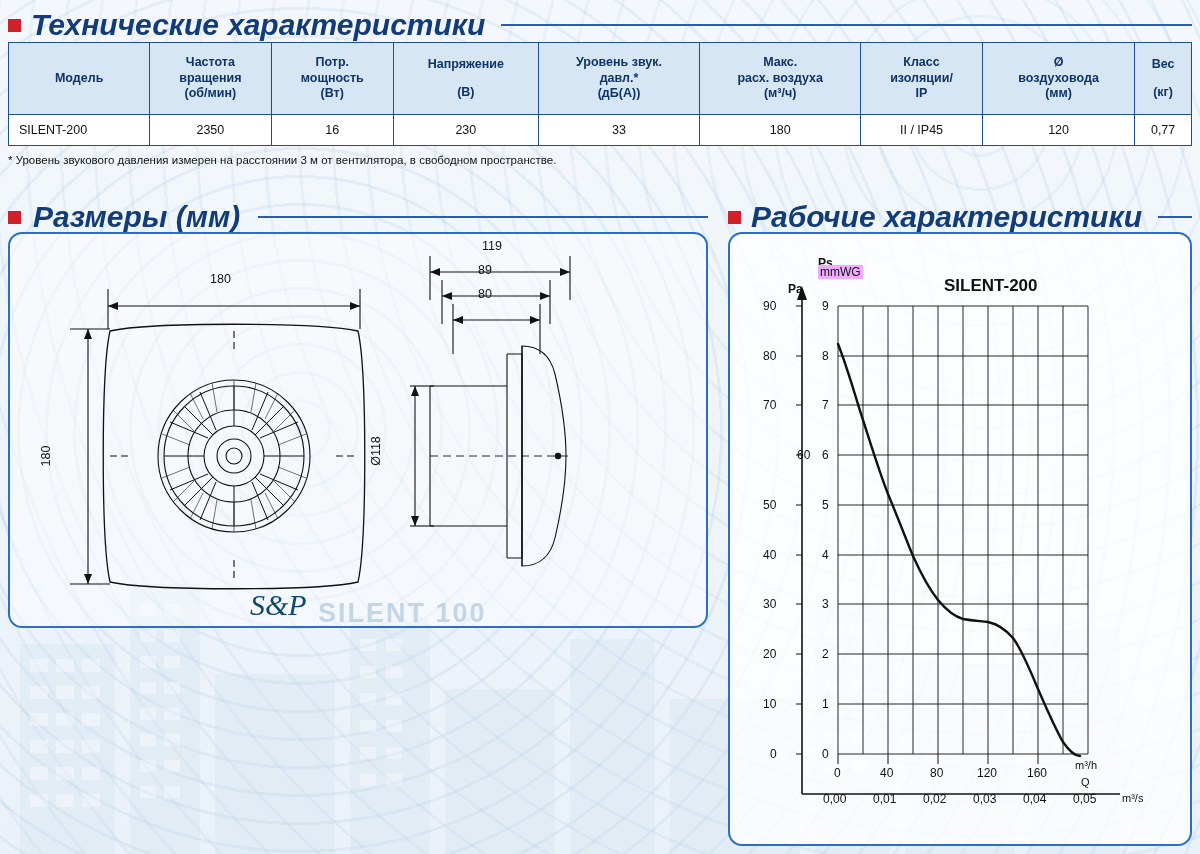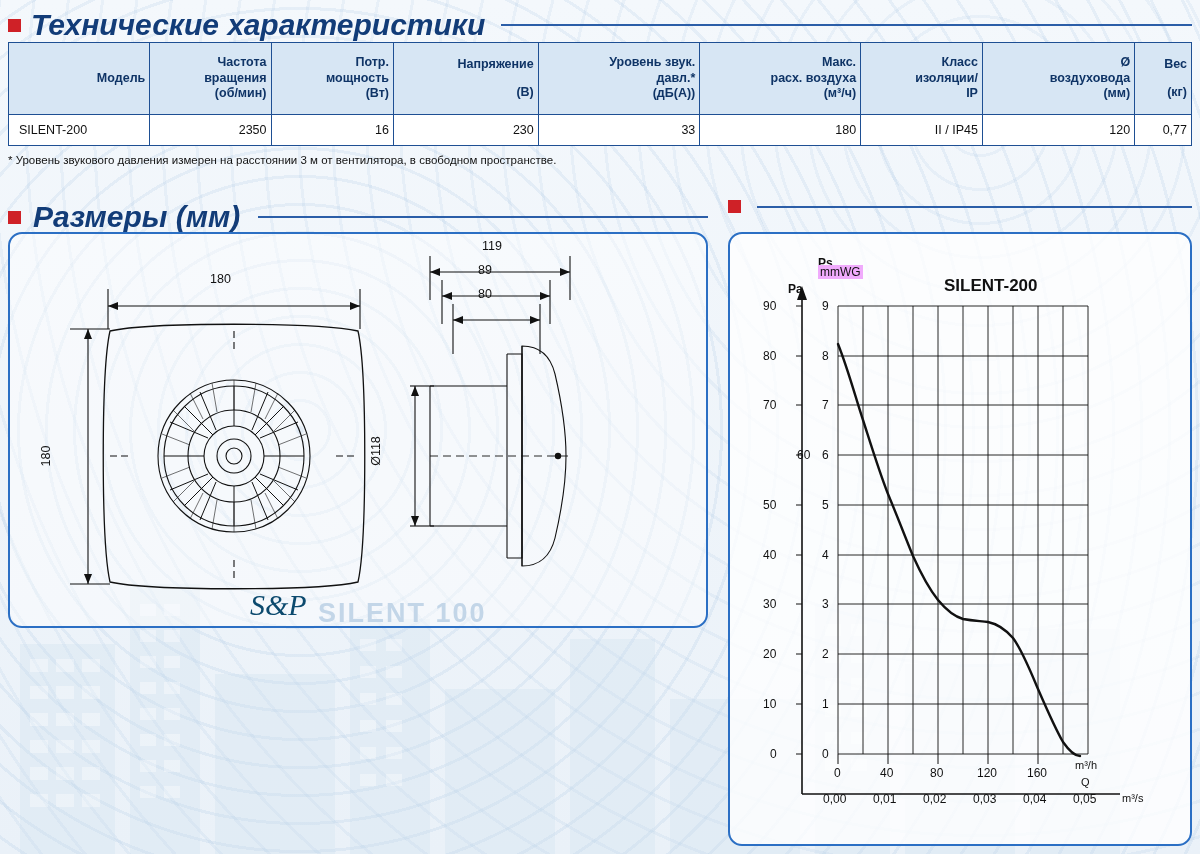--- a/index.html
+++ b/index.html
@@ -41,21 +41,21 @@
   #head-dims { position:absolute; left:8px; top:200px; width:700px;gap:12px; }
   #head-perf { position:absolute; left:728px; top:200px; width:464px; }
 
   
   .tech-table {
     position:absolute; left:8px; top:42px; width:1184px;
     border-collapse:collapse; background:rgba(255,255,255,0.75);
     font-size:12.5px;
   }
   .tech-table th, .tech-table td {
-    border:1px solid #1e4f93; text-align:right; vertical-align:middle;
+    border:1px solid #1e4f93; text-align:center; vertical-align:middle;
   }
   .tech-table thead th {
     background:#d7e6f4; color:#0f3466; font-weight:bold;
     padding:7px 4px; line-height:1.25; height:72px;
   }
   .tech-table tbody td {
     background:#ffffff; padding:8px 4px; color:#111; height:30px;
   }
   .tech-table tbody td.first { text-align:left; padding-left:10px; }
   .table-note {
@@ -253,20 +253,21 @@
   <div class="table-note">* Уровень звукового давления измерен на расстоянии 3 м от вентилятора, в свободном пространстве.</div>
 
   <div class="sec-head" id="head-dims">
     <div class="sq"></div>
     <div class="title">Размеры (мм)</div>
     <div class="rule"></div>
   </div>
 
   <div class="sec-head" id="head-perf">
     <div class="sq"></div>
+    <div class="title">Рабочие характеристики</div>
     <div class="rule"></div>
   </div>
 
   <div class="panel" id="panel-dims">
     <svg width="696" height="392" viewBox="0 0 696 392">
       <g stroke="#111" fill="none" stroke-width="1.1">
 
         <line x1="98" y1="55" x2="98" y2="95"></line>
         <line x1="350" y1="55" x2="350" y2="95"></line>
         <line x1="98" y1="72" x2="350" y2="72"></line>

